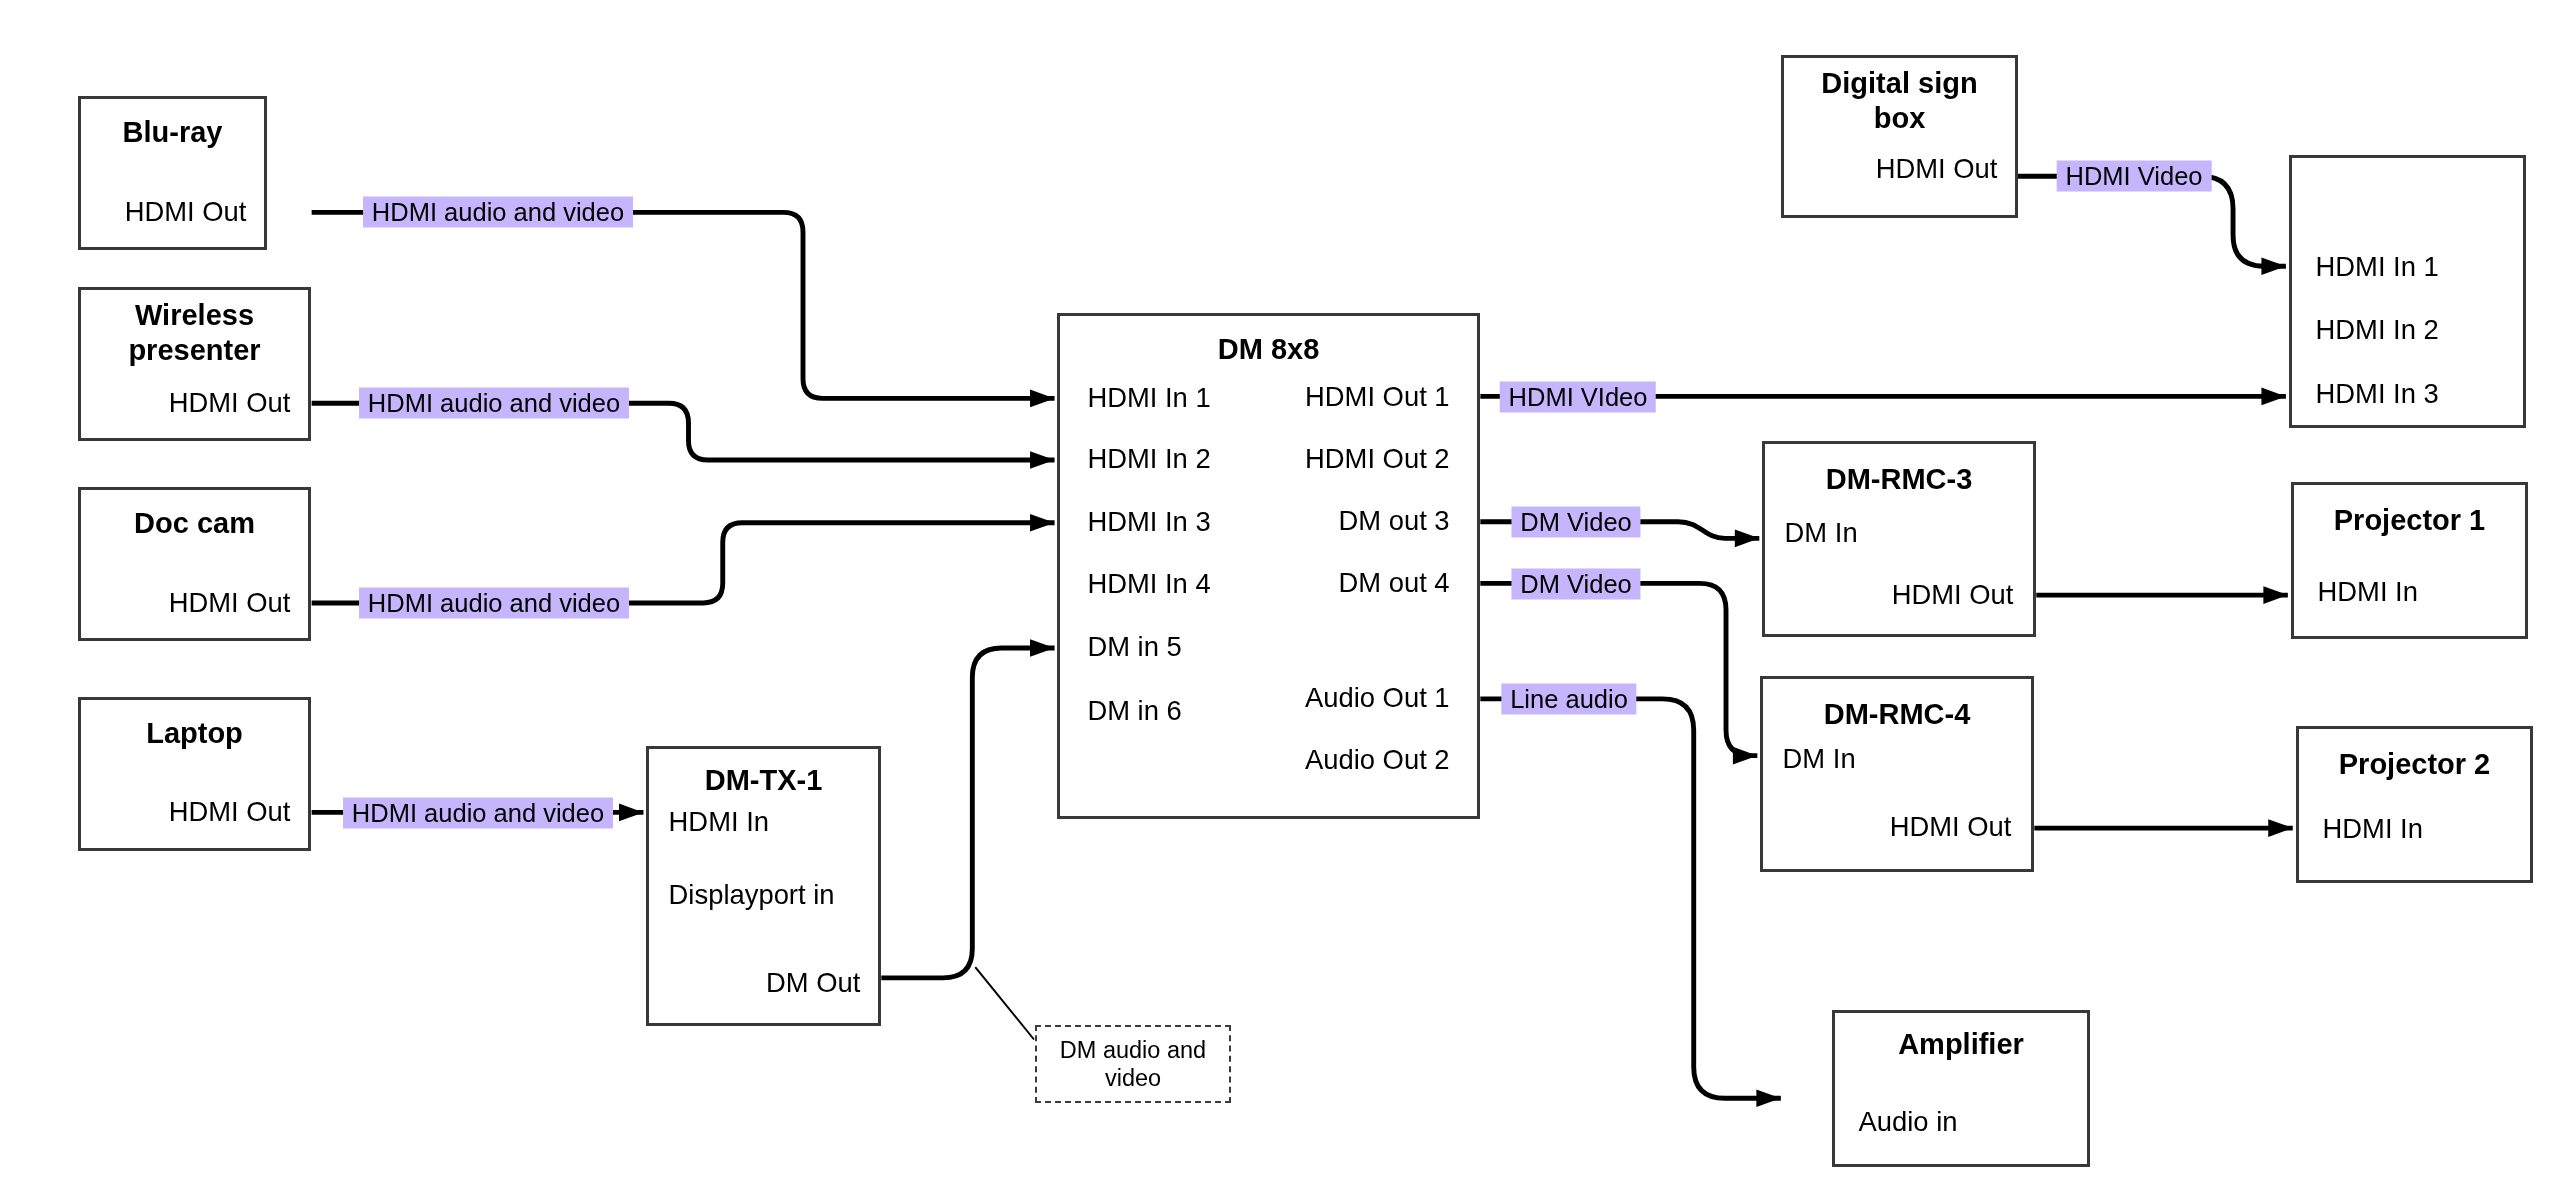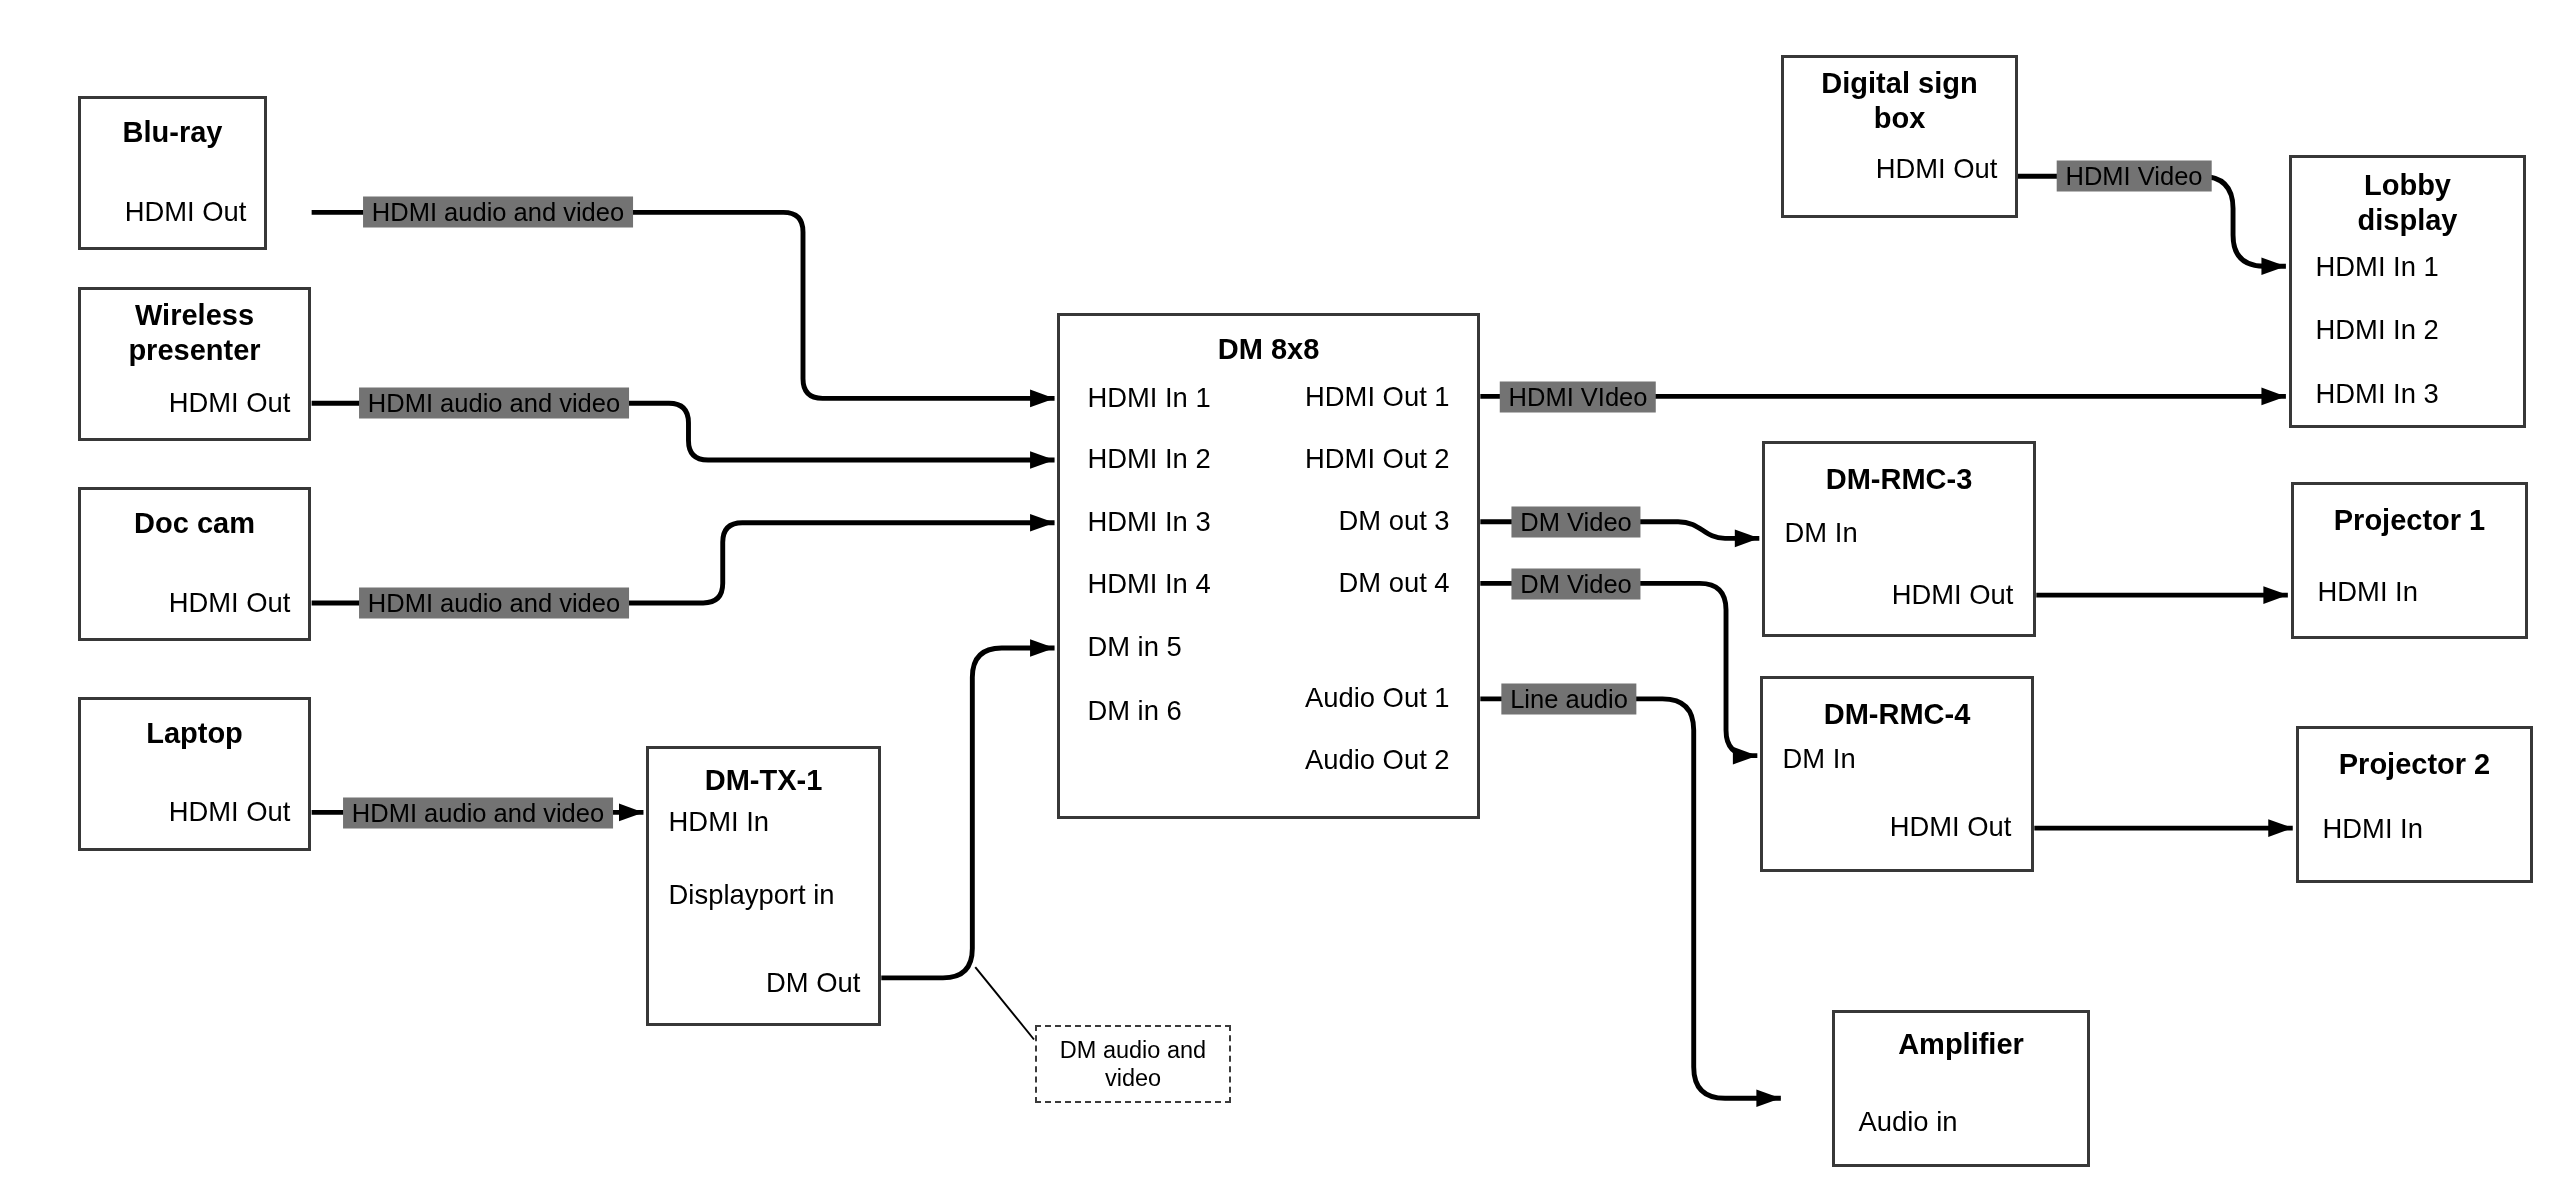--- a/index.html
+++ b/index.html
@@ -6,21 +6,21 @@
   .canvas{position:relative;width:2576px;height:1201px;background:#ffffff;
           font-family:"Liberation Sans",sans-serif;color:#000;overflow:hidden;}
   svg.wires{position:absolute;left:0;top:0;width:2576px;height:1201px;}
   .box{position:absolute;border:3.9px solid #383838;background:#ffffff;box-sizing:border-box;}
   .title{position:absolute;left:0;right:0;text-align:center;font-weight:700;
          font-size:29px;line-height:35px;}
   .title--narrow{padding:0 45px;}
   .port{position:absolute;font-size:27.4px;line-height:33px;white-space:nowrap;}
   .port.l{text-align:left;}
   .port.r{text-align:right;}
-  .wire-label{position:absolute;transform:translate(-50%,-50%);background:#737373;
+  .wire-label{position:absolute;transform:translate(-50%,-50%);background:#c4b5fd;
               padding:0 8.8px;font-size:25.5px;line-height:31px;white-space:nowrap;}
   .note{position:absolute;border:2px dashed #3a3a3a;background:#ffffff;box-sizing:border-box;
         display:flex;align-items:center;justify-content:center;text-align:center;
         font-size:23.5px;line-height:28px;padding:3.9px 9.8px;}
 </style>
 </head>
 <body>
 
 <div class="canvas">
 
@@ -89,21 +89,20 @@
     <span class="port r" style="right:27.4px;top:365px;">Audio Out 1</span>
     <span class="port r" style="right:27.4px;top:427px;">Audio Out 2</span>
   </div>
 
   <div class="box" style="left:1781px;top:55px;width:237px;height:163px;">
     <div class="title" style="top:7.8px;padding:0 29px;">Digital sign box</div>
     <span class="port r" style="right:17.6px;top:94px;">HDMI Out</span>
   </div>
 
   <div class="box" style="left:2289px;top:155px;width:237px;height:273px;">
-    <div class="title title--narrow" style="top:9.8px;">Lobby display</div>
     <span class="port l" style="left:23.5px;top:92px;">HDMI In 1</span>
     <span class="port l" style="left:23.5px;top:155px;">HDMI In 2</span>
     <span class="port l" style="left:23.5px;top:219px;">HDMI In 3</span>
   </div>
 
   <div class="box" style="left:1762px;top:441px;width:274px;height:196px;">
     <div class="title" style="top:17.6px;">DM-RMC-3</div>
     <span class="port l" style="left:19.6px;top:72px;">DM In</span>
     <span class="port r" style="right:19.6px;top:134px;">HDMI Out</span>
   </div>

